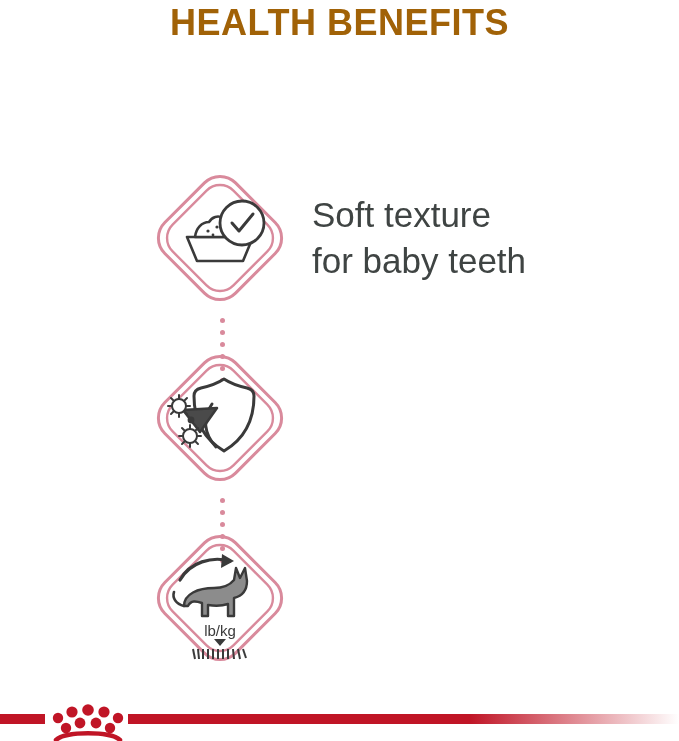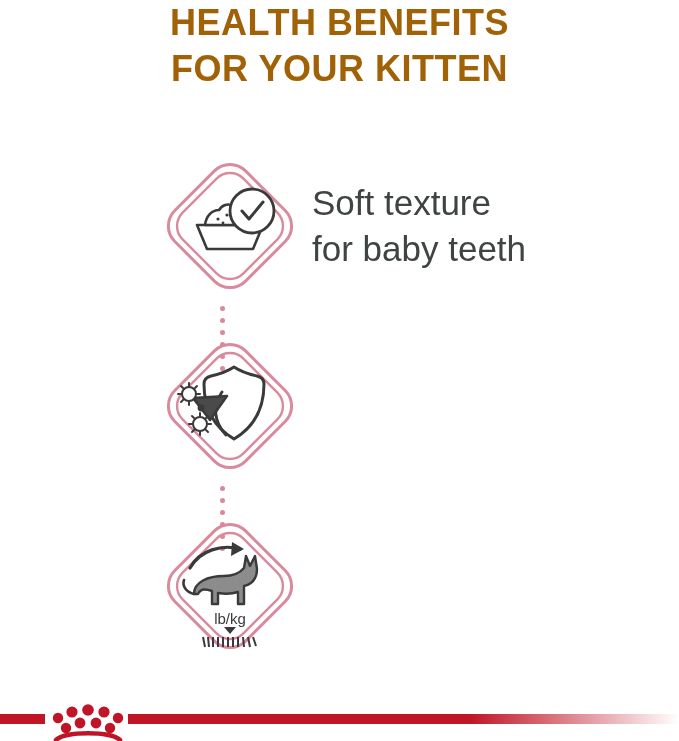--- a/index.html
+++ b/index.html
@@ -30,38 +30,38 @@
     font-weight: bold;
     font-size: 36px;
     line-height: 46px;
     letter-spacing: 0.5px;
     white-space: nowrap;
   }
 
   
   .benefits {
     position: absolute;
-    top: 136px;
+    top: 148px;
     left: 0;
     width: 582px;
   }
   .benefit-row {
     position: relative;
     height: 180px;
     display: flex;
     align-items: center;
   }
   .icon-cell {
     position: relative;
     width: 160px;
     min-width: 160px;
     height: 180px;
     display: flex;
     align-items: center;
-    justify-content: flex-end;
+    justify-content: center;
     margin-left: 140px;
   }
   .icon-frame {
     position: relative;
     width: 140px;
     height: 140px;
   }
   .icon-frame svg {
     position: absolute;
     top: 0;
@@ -106,21 +106,20 @@
     bottom: 0;
     width: 679px;
     height: 71px;
   }
 </style>
 </head>
 <body>
 
 <div class="title-block">
   <div class="title-line">HEALTH BENEFITS</div>
-  <div class="title-line">FOR YOUR KITTEN</div>
 </div>
 
 <div class="benefits">
 
   <div class="benefit-row">
     <div class="icon-cell">
       <div class="icon-frame">
         <svg width="140" height="140" viewBox="0 0 140 140">
 
           <g transform="translate(70,70) rotate(45)">

